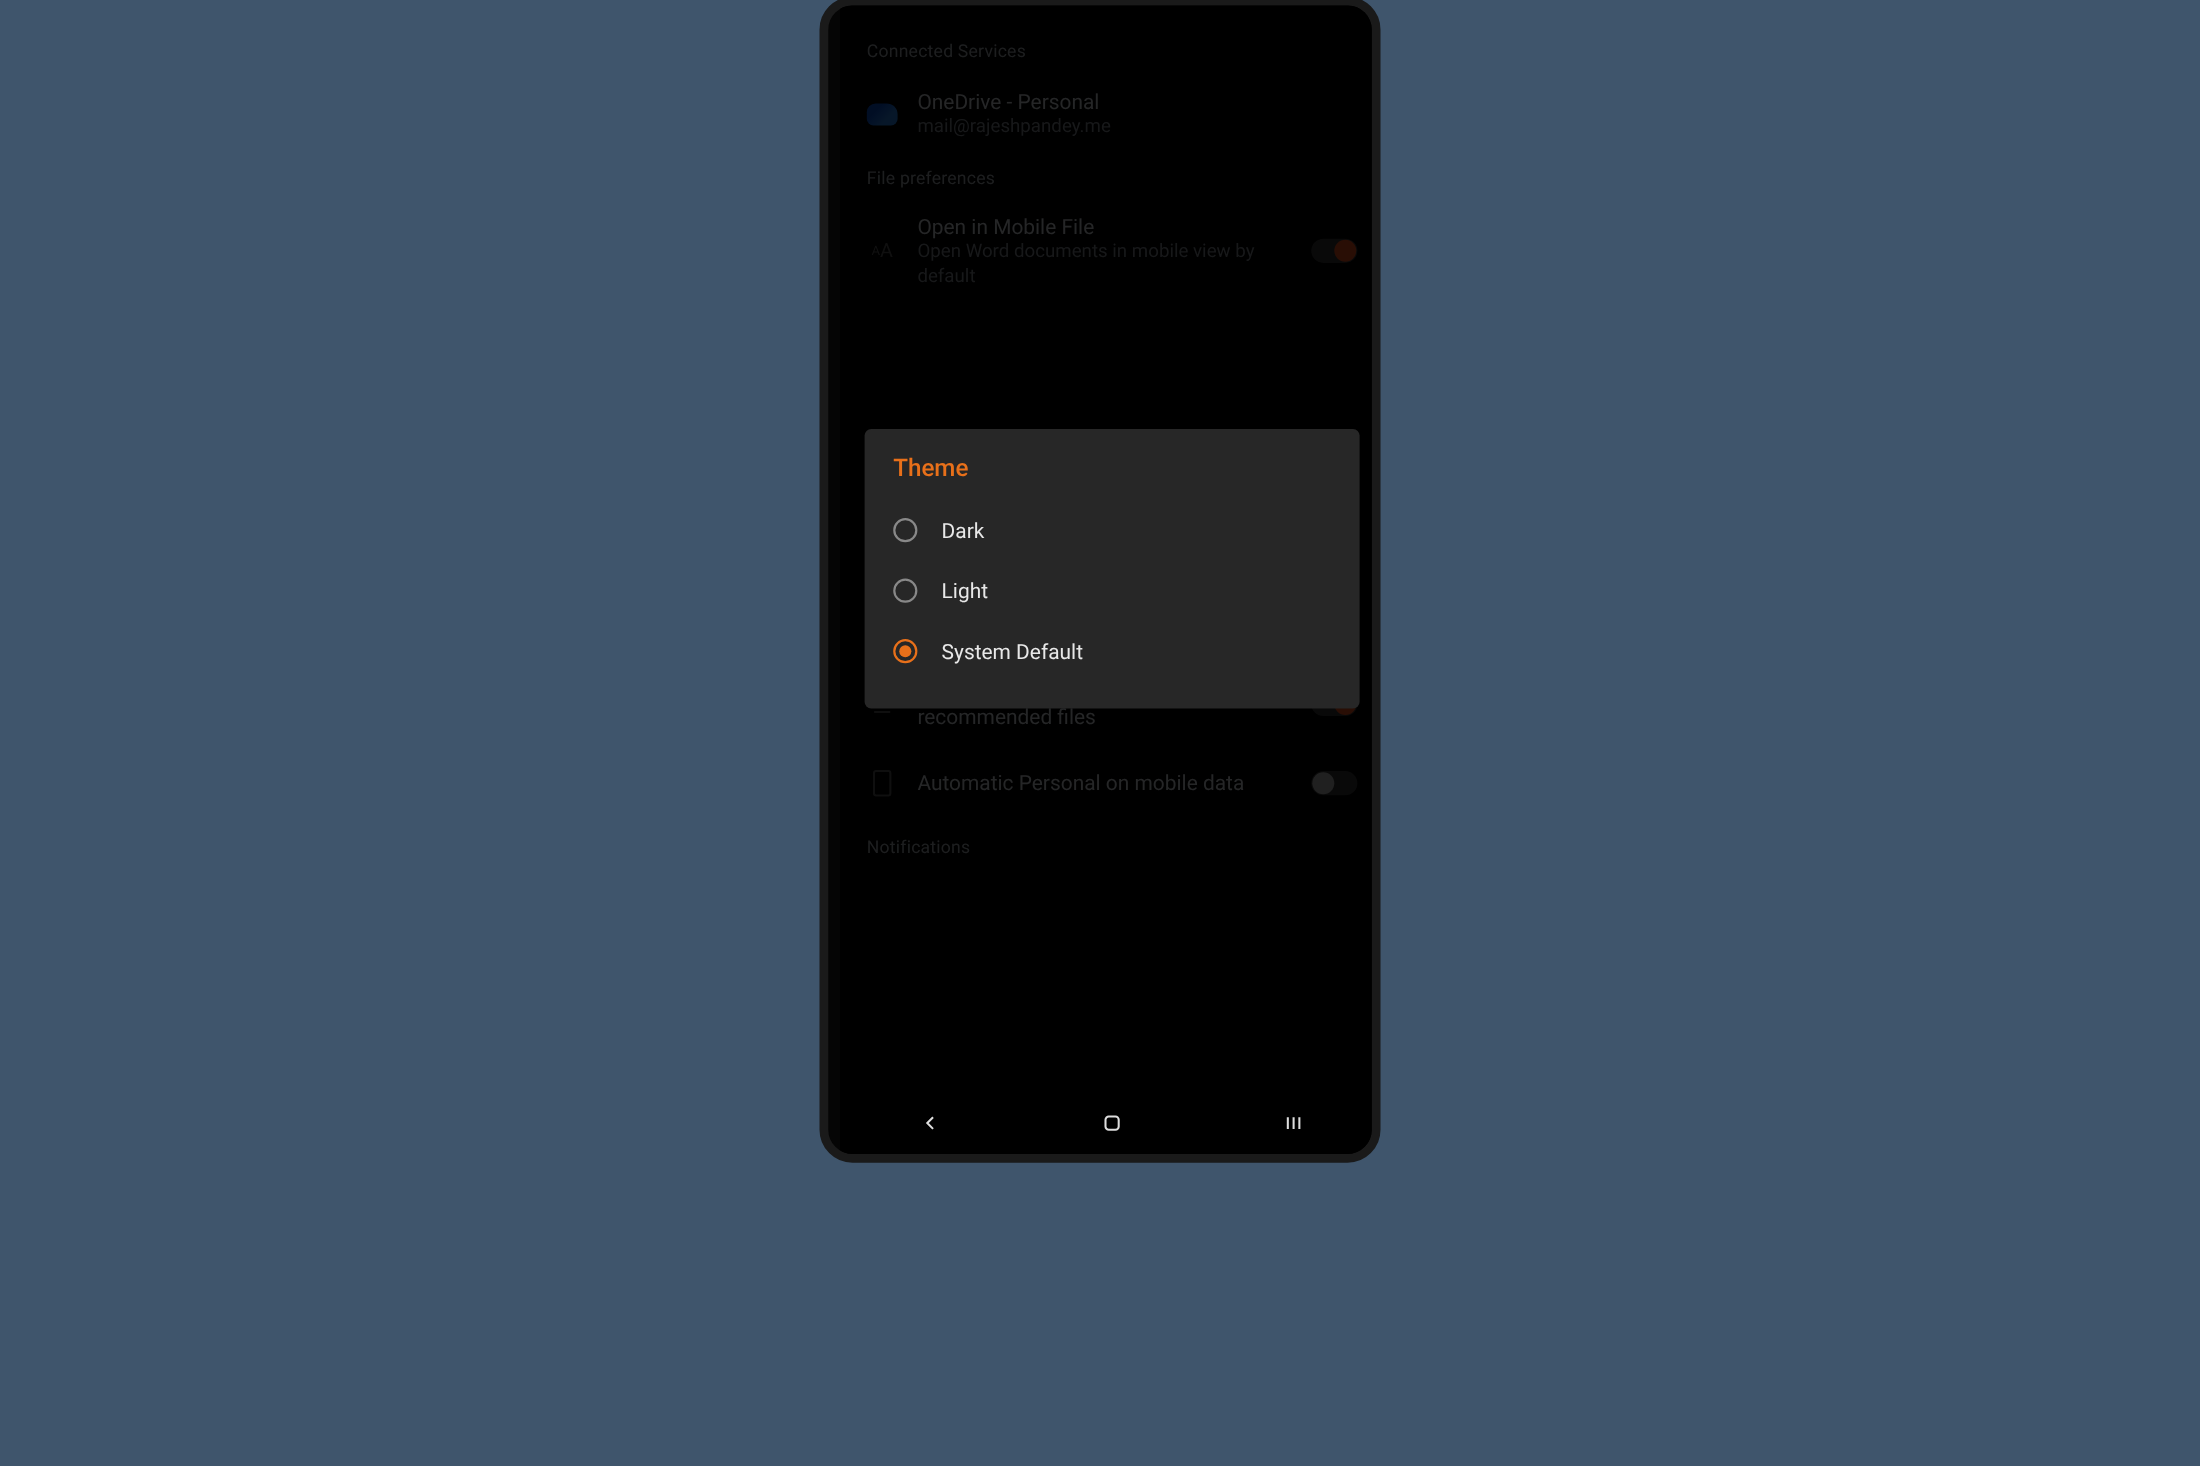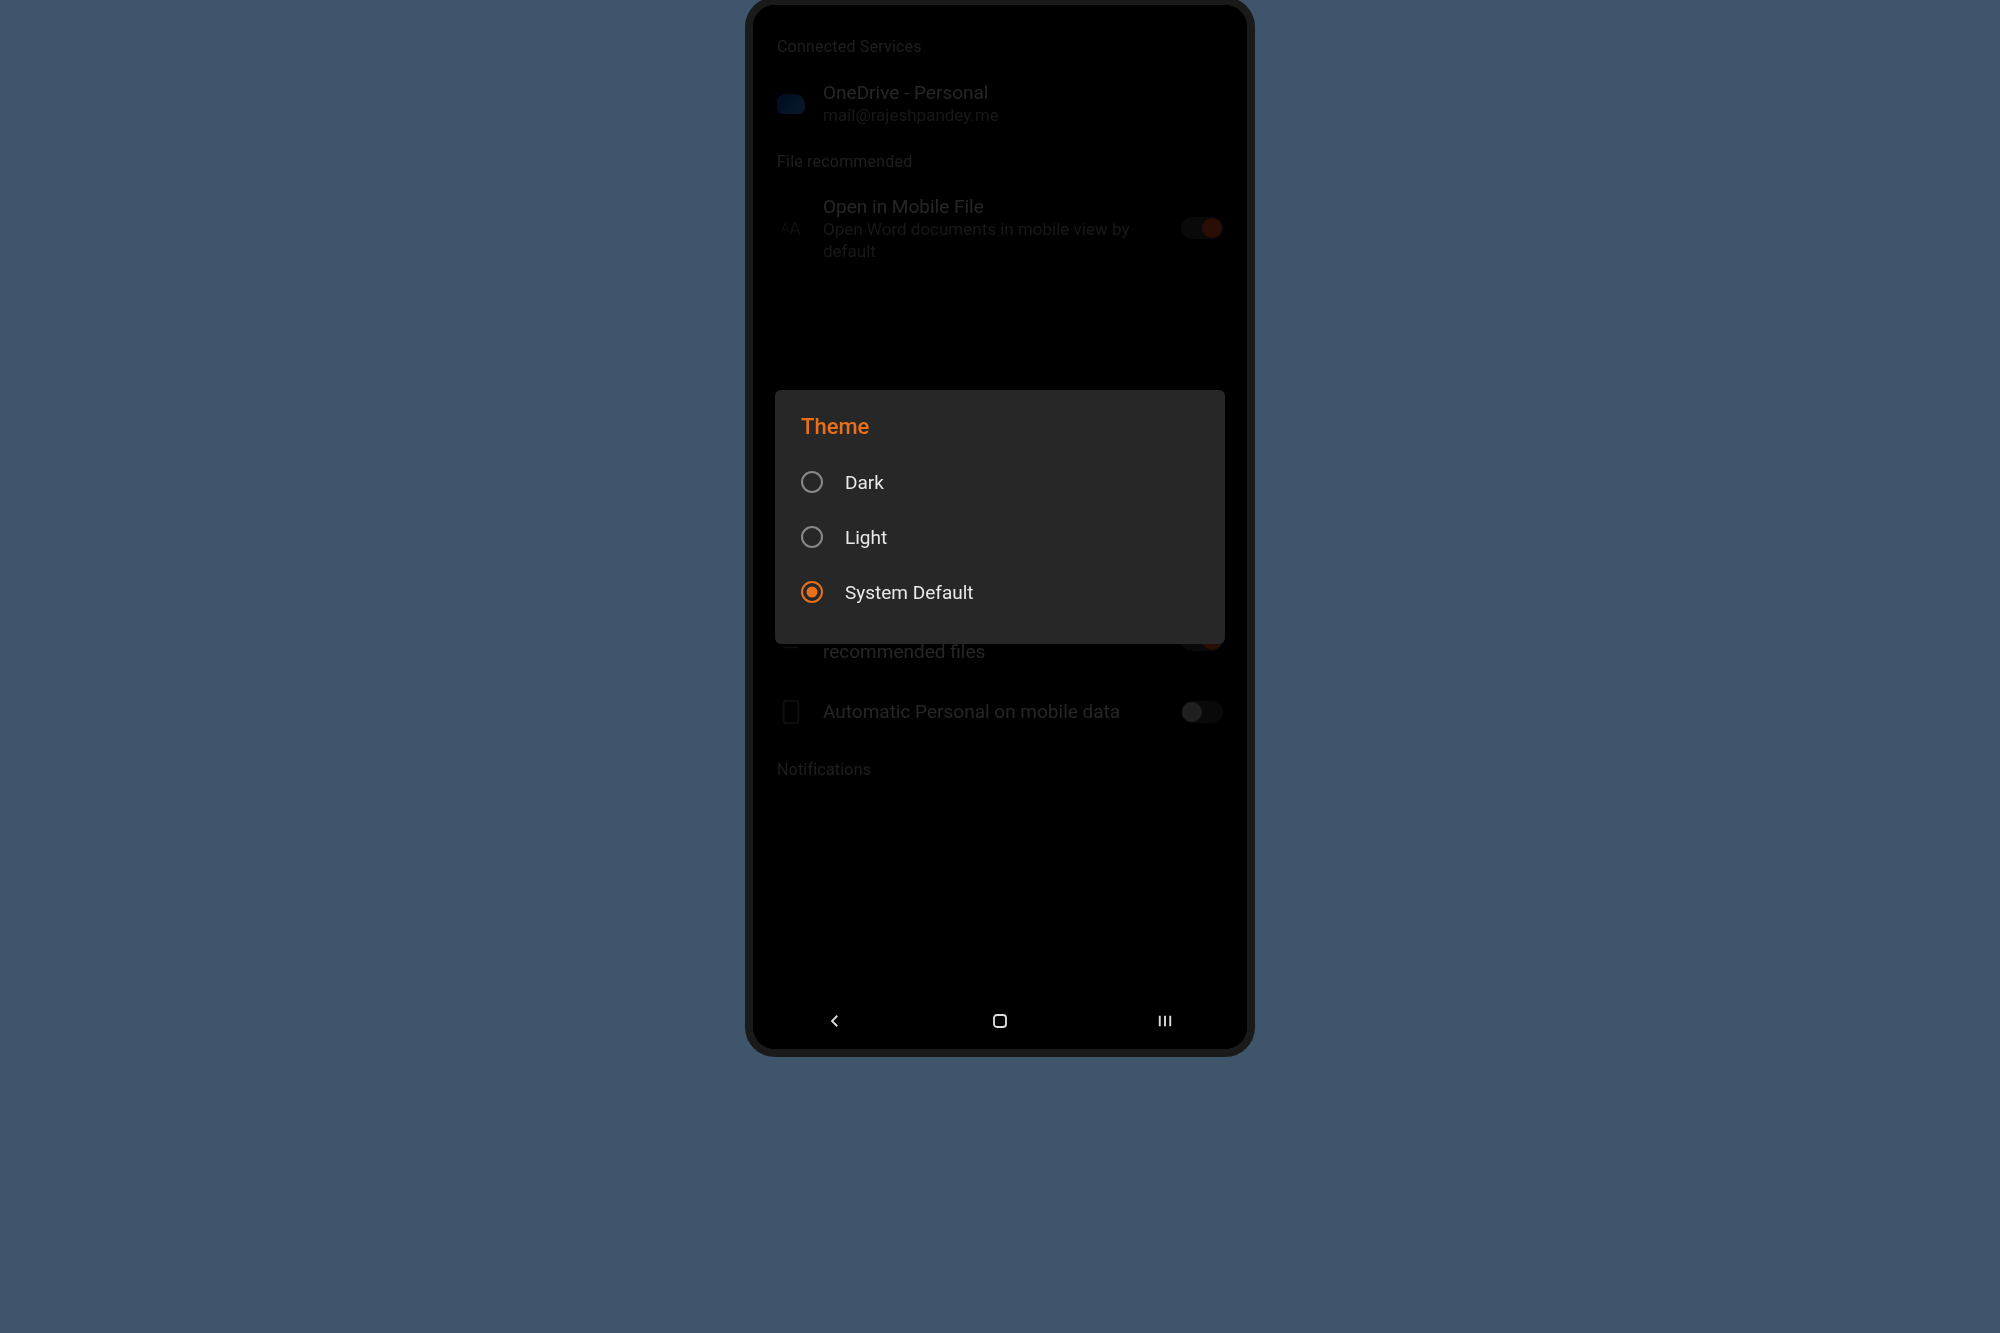--- a/index.html
+++ b/index.html
@@ -23,20 +23,21 @@
       overflow: hidden;
       margin-top: -280px;
     }
     .screen {
       width: 100%;
       height: 100%;
       background: #000;
       color: #ccc;
       position: relative;
       padding-top: 20px;
+      margin-left: 11px;
     }
     .section-header {
       color: #9aa0a6;
       font-size: 16px;
       padding: 12px 24px;
       letter-spacing: 0.2px;
     }
     .list-item {
       display: flex;
       align-items: center;
@@ -196,21 +197,21 @@
       <div class="list-item">
         <div class="list-icon">
           <div class="onedrive-icon"></div>
         </div>
         <div class="list-text">
           <div class="list-title">OneDrive - Personal</div>
           <div class="list-subtitle">mail@rajeshpandey.me</div>
         </div>
       </div>
 
-      <div class="section-header">File recommended</div>
+      <div class="section-header">File preferences</div>
 
       <div class="list-item">
         <div class="list-icon">
           <span style="font-size:12px;color:#555">A</span>
             <span style="font-size:18px;color:#555">A</span>
         </div>
         <div class="list-text">
           <div class="list-title">Open in Mobile File</div>
           <div class="list-subtitle">Open Word documents in mobile view by default</div>
         </div>

